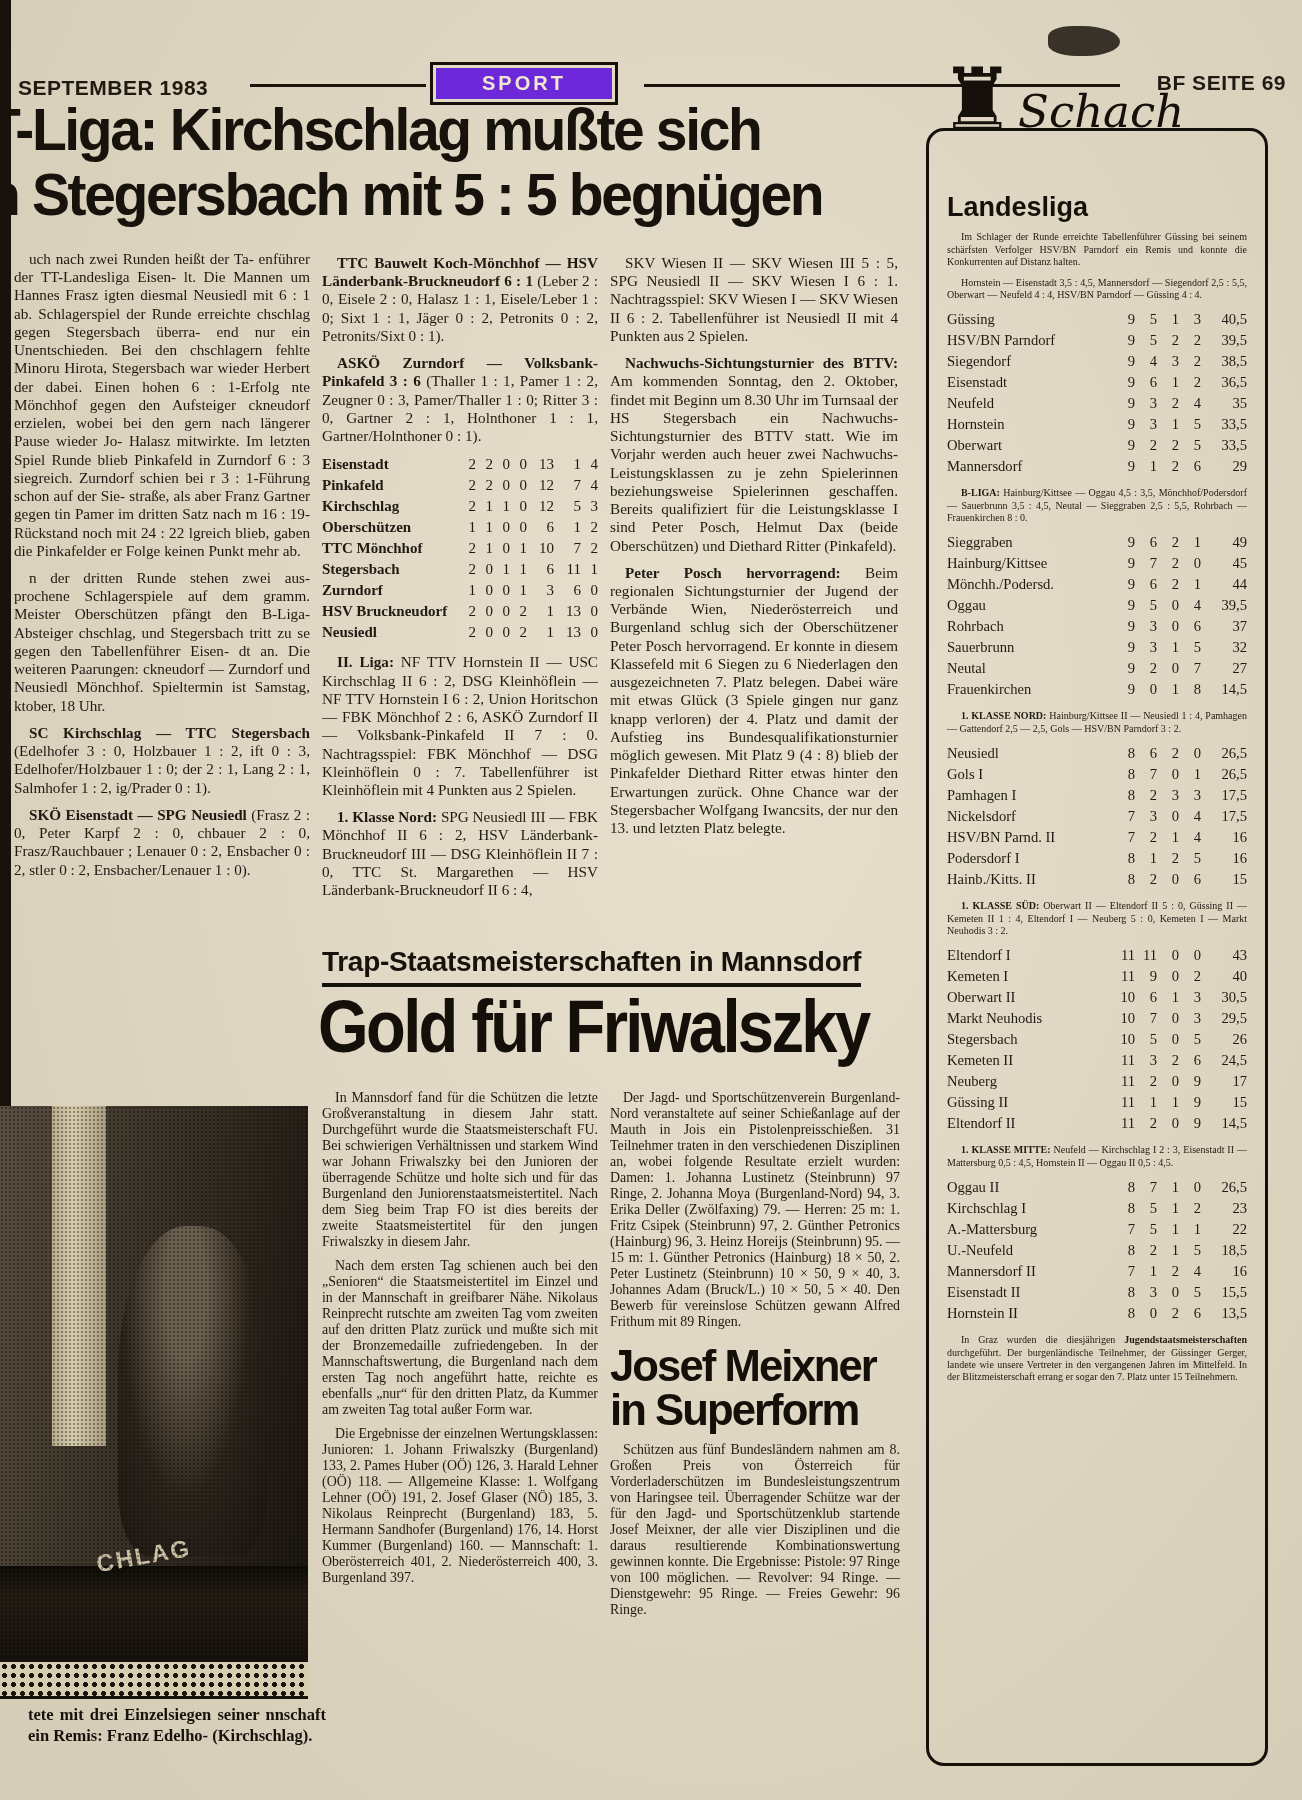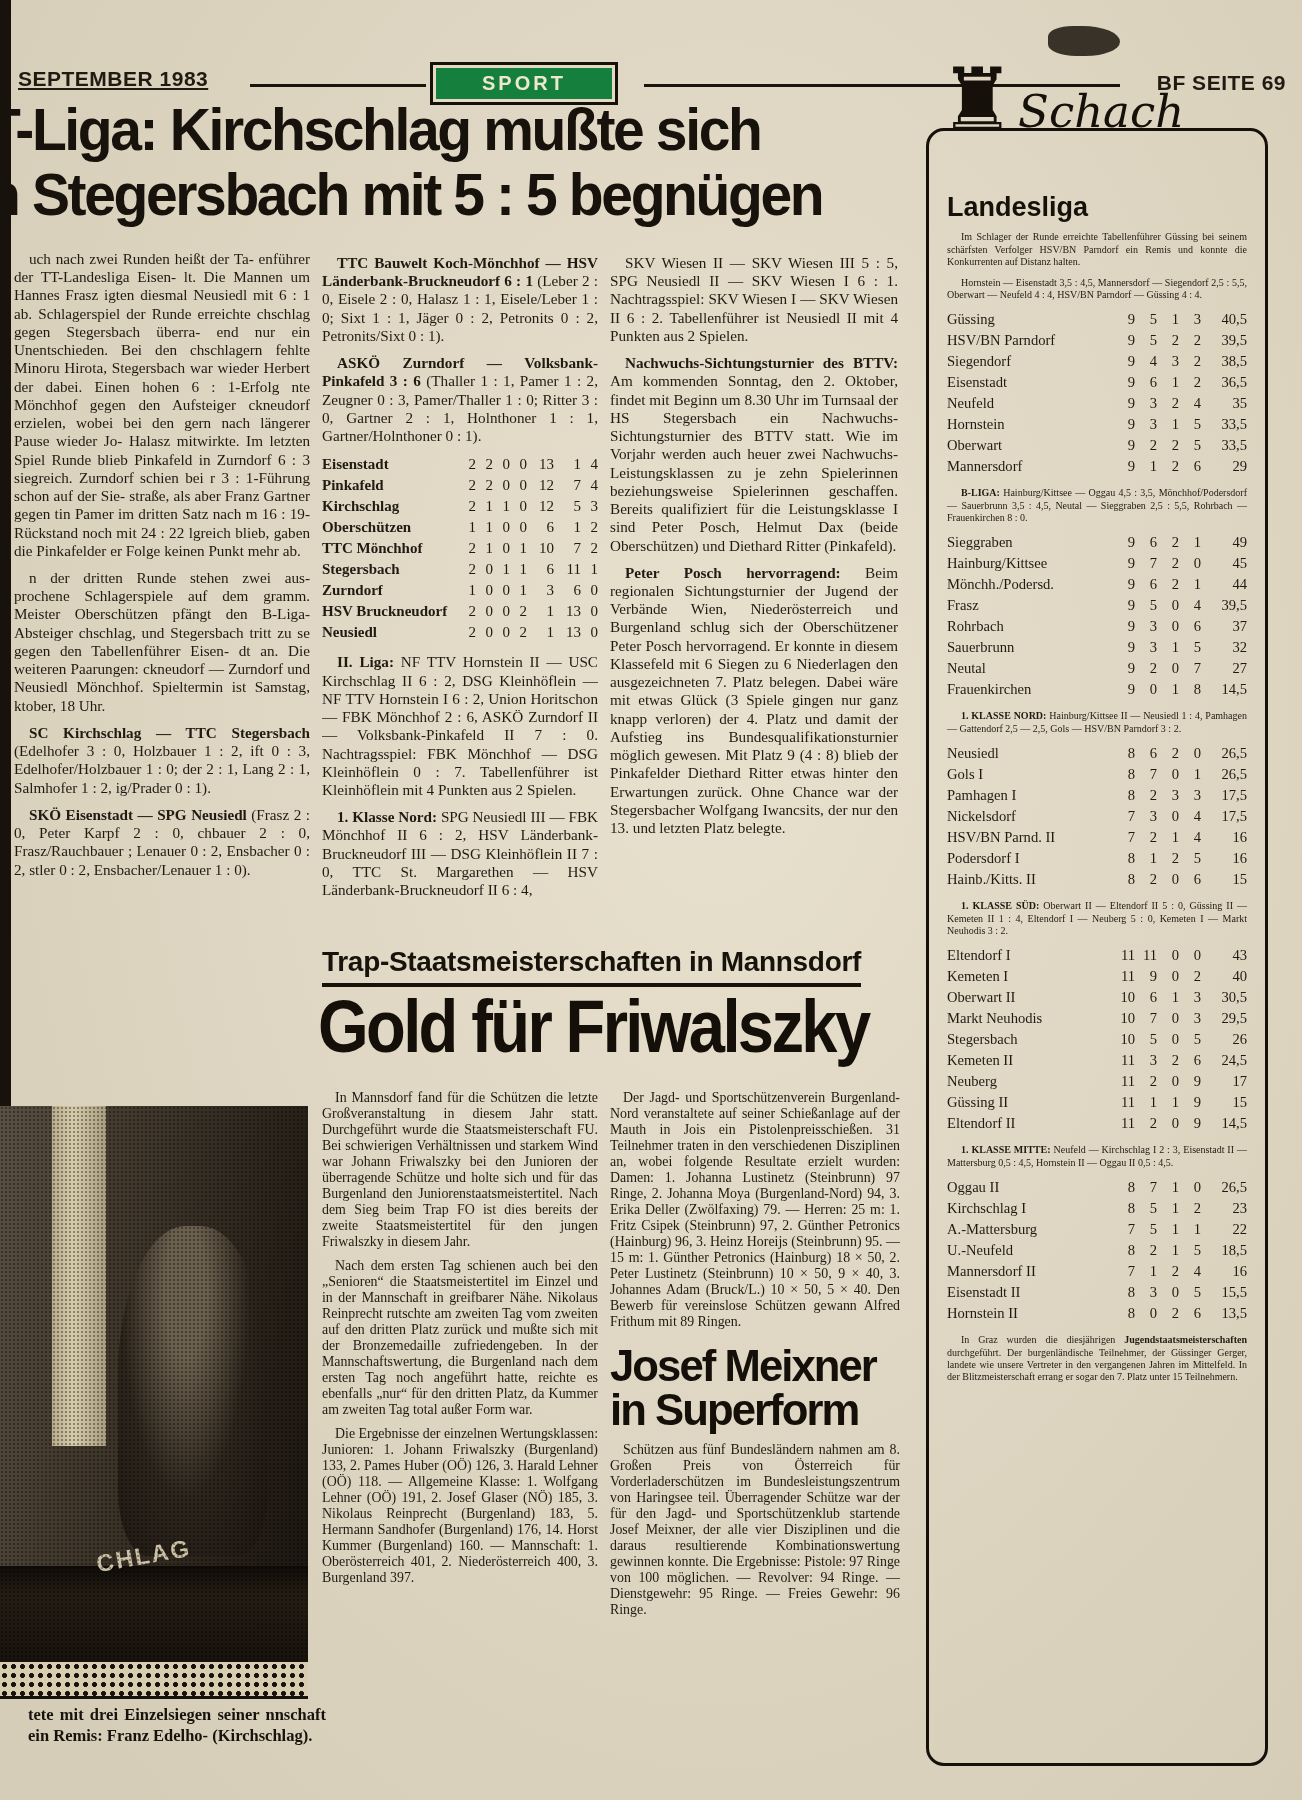--- a/index.html
+++ b/index.html
@@ -8,26 +8,26 @@
     background:
       radial-gradient(ellipse at 55% 40%, rgba(255,255,255,.18), rgba(0,0,0,.06) 90%),
       #e3dac3;
     color:#201a12;
     font-family:"Liberation Serif", serif;
   }
   .edge-strip{position:absolute; left:0; top:0; width:11px; height:1108px; background:#17120c;}
   .smudge{position:absolute; left:1048px; top:26px; width:72px; height:30px; background:#1b150e; border-radius:40% 60% 55% 45%; opacity:.85;}
 
   
-  .masthead-date{position:absolute; left:18px; top:68px; font:bold 21px/1 "Liberation Sans",sans-serif; letter-spacing:.5px;text-decoration:underline;}
+  .masthead-date{position:absolute; left:18px; top:77px; font:bold 21px/1 "Liberation Sans",sans-serif; letter-spacing:.5px;}
   .rule{position:absolute; top:84px; height:3px; background:#1a140d;}
   .rule-left{left:250px; width:176px;}
   .rule-right{left:644px; width:476px;}
   .sport-badge{position:absolute; left:430px; top:62px; border:3px solid #15100a; padding:3px; background:#e3dac3;}
-  .sport-badge-inner{background:#15803d; color:#efe7d0; font:bold 20px/1 "Liberation Sans",sans-serif; letter-spacing:3px; padding:5px 46px 6px;}
+  .sport-badge-inner{background:#6d28d9; color:#efe7d0; font:bold 20px/1 "Liberation Sans",sans-serif; letter-spacing:3px; padding:5px 46px 6px;}
   .masthead-page{position:absolute; right:16px; top:72px; font:bold 21px/1 "Liberation Sans",sans-serif; letter-spacing:.5px;}
 
   
   .main-headline{
     position:absolute; left:-14px; top:98px; width:960px;
     font-family:"Liberation Sans",sans-serif; font-weight:bold;
     font-size:60px; line-height:1.08; letter-spacing:-2.5px; color:#17120b;
     transform:scaleX(.95); transform-origin:left top; white-space:nowrap;
   }
 
@@ -406,21 +406,21 @@
         <div class="chess-row">
           <span class="chess-team">Mönchh./Podersd.</span>
           <span class="chess-n">9</span>
           <span class="chess-n">6</span>
           <span class="chess-n">2</span>
           <span class="chess-n">1</span>
           <span class="chess-pts">44</span>
         </div>
 
         <div class="chess-row">
-          <span class="chess-team">Frasz</span>
+          <span class="chess-team">Oggau</span>
           <span class="chess-n">9</span>
           <span class="chess-n">5</span>
           <span class="chess-n">0</span>
           <span class="chess-n">4</span>
           <span class="chess-pts">39,5</span>
         </div>
 
         <div class="chess-row">
           <span class="chess-team">Rohrbach</span>
           <span class="chess-n">9</span>

